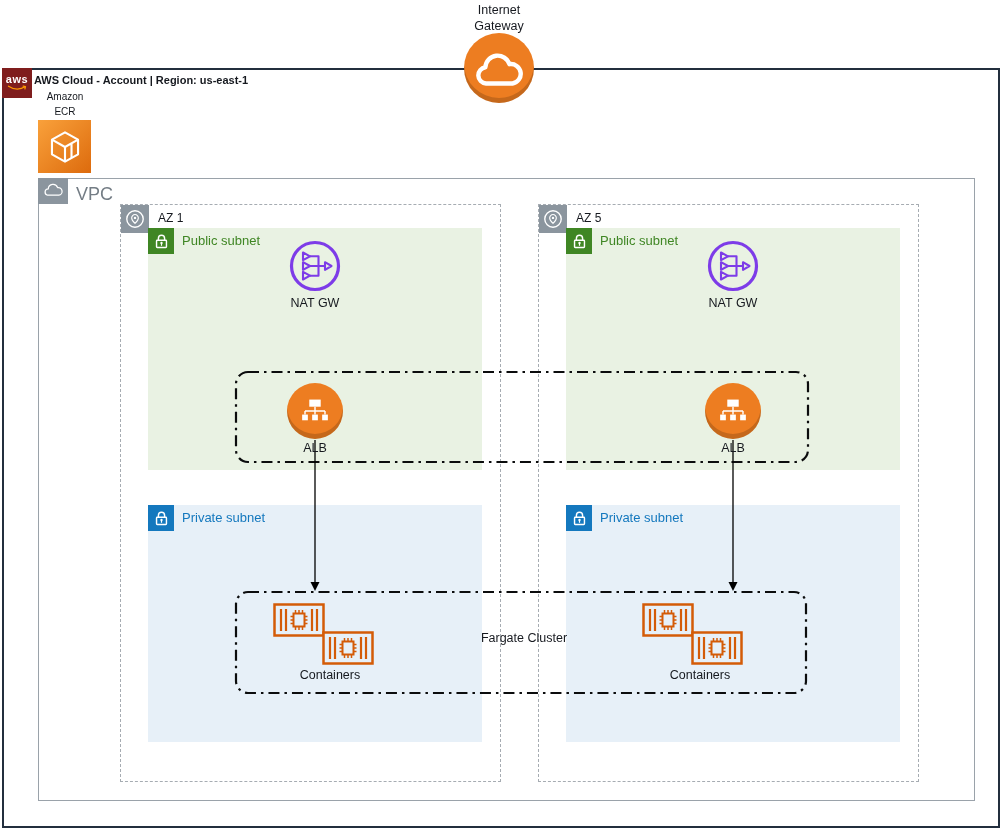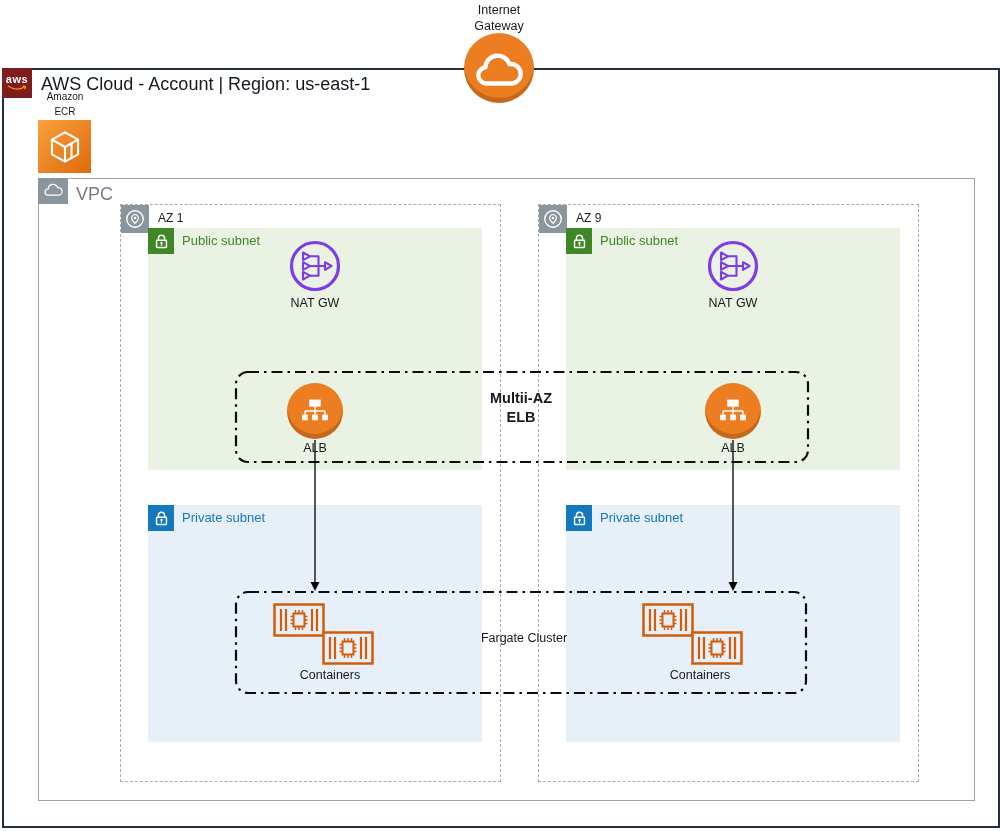--- a/index.html
+++ b/index.html
@@ -16,21 +16,21 @@
   .pub{top:228px;background:#e9f2e3;}
   .priv{top:505px;height:237px;background:#e7f0f8;}
   .sn1{left:148px;} .sn2{left:566px;}
   
   .corner-icon{width:26px;height:26px;display:flex;align-items:center;justify-content:center;z-index:3;}
   .gray-icon{background:#8b959e;}
   .green-icon{background:#3f8624;}
   .blue-icon{background:#1478be;}
   
   .lbl{z-index:4;white-space:nowrap;}
-  .cloud-title{left:41px;top:74px;font-size:18px;}
+  .cloud-title{left:34px;top:74px;font-size:11px;font-weight:bold;}
   .vpc-lbl{left:76px;top:184px;font-size:18px;color:#747d85;}
   .az-lbl{top:211px;font-size:12px;}
   .sub-lbl{top:233px;font-size:13px;}
   .green-t{color:#3f8624;} .blue-t{color:#1478be;}
   .node-lbl{font-size:12.5px;text-align:center;z-index:4;}
   
   .circle-node{border-radius:50%;background:#ed7d21;box-shadow:inset 0 -5px 0 rgba(0,0,0,.17);
                display:flex;align-items:center;justify-content:center;z-index:3;}
   .igw-circle{left:464px;top:33px;width:70px;height:70px;z-index:3;}
   .alb-circle{top:383px;width:56px;height:56px;}
@@ -124,21 +124,21 @@
   </div>
   <div class="abs az-lbl lbl" style="left:158px;">AZ 1</div>
 
   <div class="abs corner-icon gray-icon" style="left:539px;top:205px;width:28px;height:28px;">
     <svg width="24" height="24" viewBox="0 0 28 28">
       <circle cx="14" cy="14" r="9.6" fill="none" stroke="#fff" stroke-width="1.6"></circle>
       <path d="M14,8.8 a3.9,3.9 0 0 1 3.9,3.9 c0,2.8 -3.9,6.4 -3.9,6.4 c0,0 -3.9,-3.6 -3.9,-6.4 a3.9,3.9 0 0 1 3.9,-3.9 Z" fill="none" stroke="#fff" stroke-width="1.3"></path>
       <circle cx="14" cy="12.7" r="1.4" fill="#fff"></circle>
     </svg>
   </div>
-  <div class="abs az-lbl lbl" style="left:576px;">AZ 9</div>
+  <div class="abs az-lbl lbl" style="left:576px;">AZ 5</div>
 
   <div class="abs corner-icon green-icon" style="left:148px;top:228px;">
     <svg width="21" height="21" viewBox="0 0 25 25">
       <path d="M8.8,11 V8.8 a3.7,3.7 0 0 1 7.4,0 V11" fill="none" stroke="#fff" stroke-width="1.7"></path>
       <rect x="6.6" y="11" width="11.8" height="8.6" rx="0.8" fill="none" stroke="#fff" stroke-width="1.7"></rect>
       <circle cx="12.5" cy="14.3" r="1.4" fill="#fff"></circle>
         <line x1="12.5" y1="15.3" x2="12.5" y2="17.6" stroke="#fff" stroke-width="1.4"></line>
     </svg>
   </div>
   <div class="abs sub-lbl green-t lbl" style="left:182px;">Public subnet</div>
@@ -190,24 +190,20 @@
       <circle cx="27" cy="27" r="23.5" fill="none" stroke="#7d3ce8" stroke-width="3.2"></circle>
       <g fill="none" stroke="#7d3ce8" stroke-width="2.1" stroke-linejoin="round">
         <path d="M15,13.5 l7,3.8 l-7,3.8 z M15,23.2 l7,3.8 l-7,3.8 z M15,32.9 l7,3.8 l-7,3.8 z"></path>
         <path d="M22,17.3 H30.5 V36.7 H22 M22,27 H30.5 M30.5,27 H37"></path>
         <path d="M37,23.2 l6.5,3.8 l-6.5,3.8 z"></path>
       </g>
     </svg>
   </div>
   <div class="abs node-lbl lbl" style="left:693px;top:296px;width:80px;">NAT GW</div>
 
-  <div class="abs elb-lbl">
-    <div>Multii-AZ</div>
-    <div>ELB</div>
-  </div>
 
   <div class="abs circle-node alb-circle" style="left:287px;">
     <svg width="40" height="40" viewBox="0 0 56 56">
       <rect x="20" y="12" width="16" height="10" fill="#fff"></rect>
       <path d="M28,22 V28 M14,28 H42 M14,28 V33 M28,28 V33 M42,28 V33" fill="none" stroke="#fff" stroke-width="2"></path>
       <rect x="10" y="33" width="8" height="8" fill="#fff"></rect>
       <rect x="24" y="33" width="8" height="8" fill="#fff"></rect>
       <rect x="38" y="33" width="8" height="8" fill="#fff"></rect>
     </svg>
   </div>

